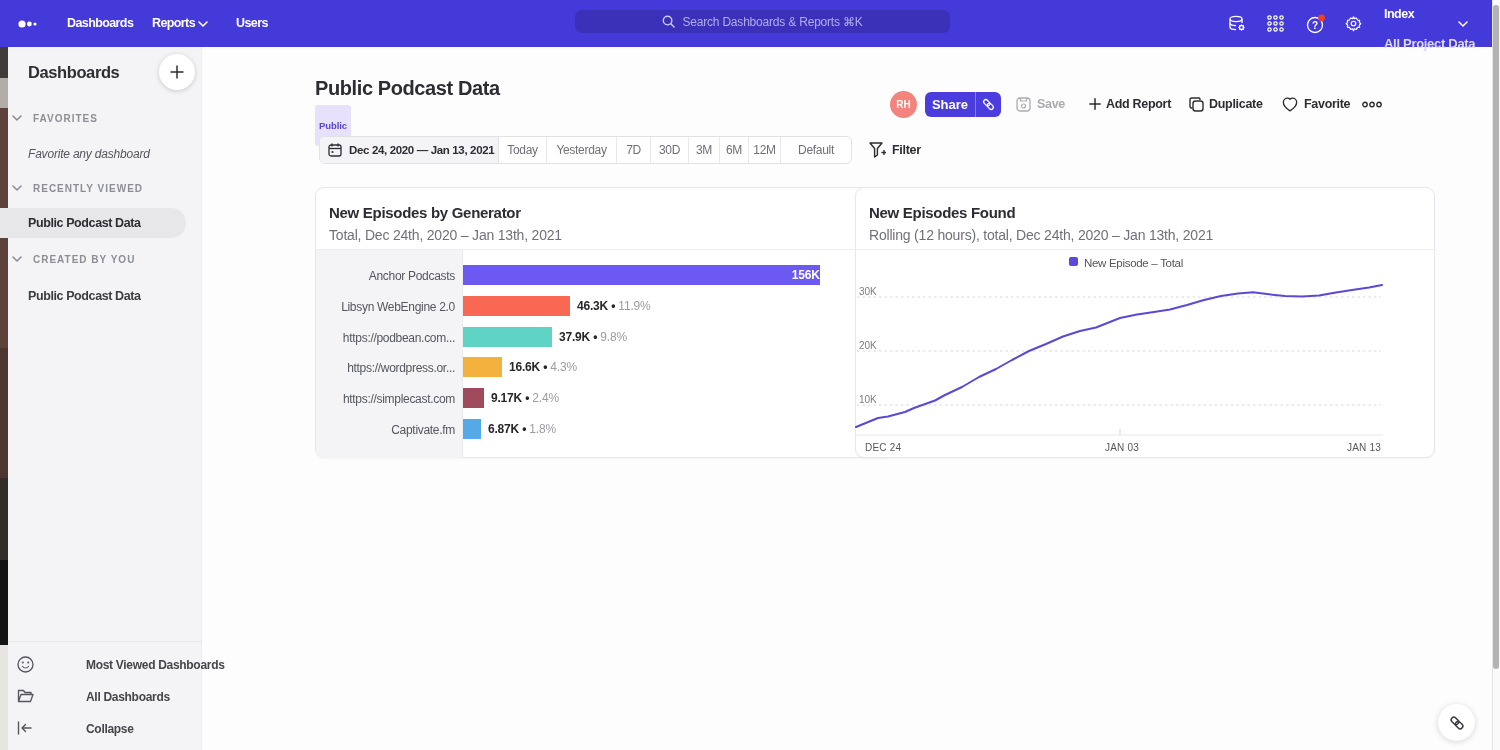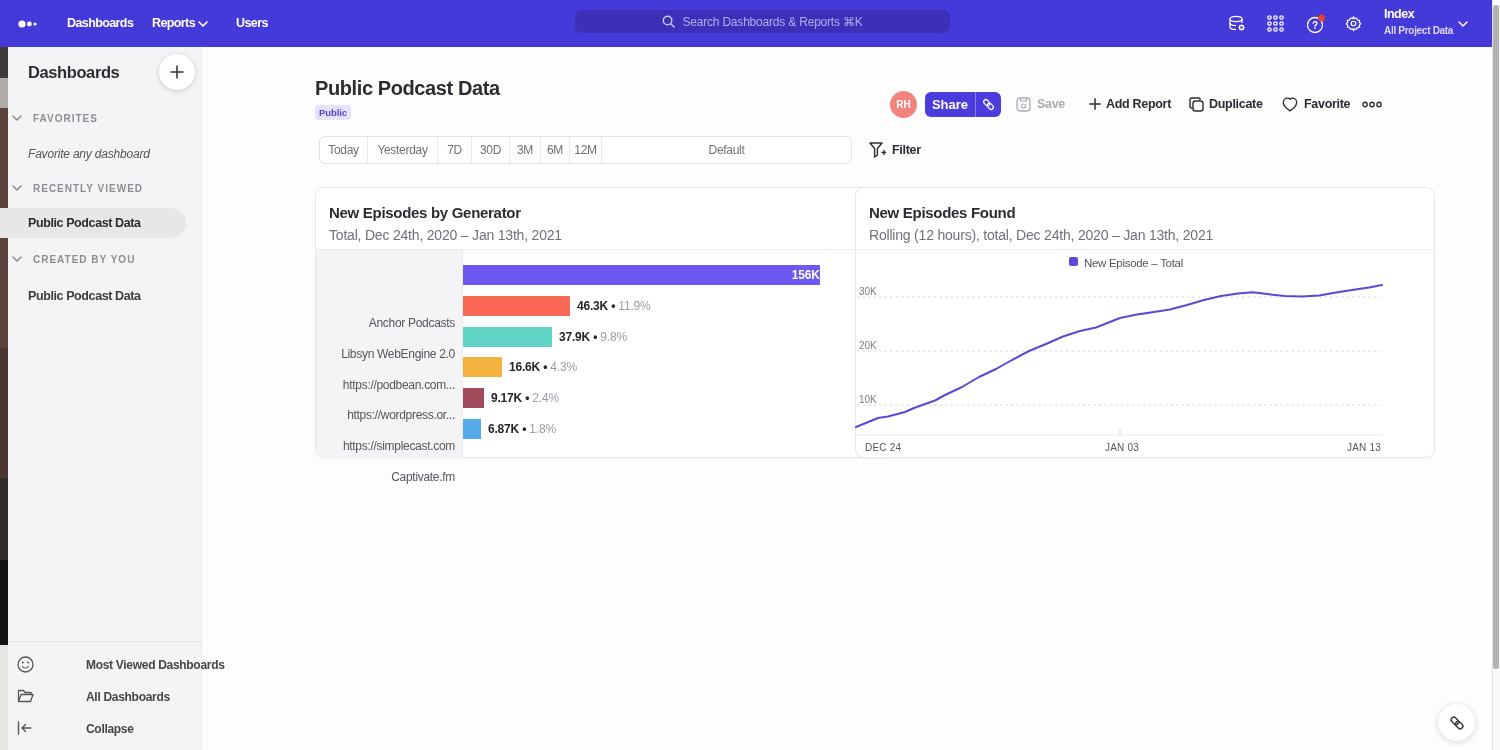--- a/index.html
+++ b/index.html
@@ -7,41 +7,41 @@
 body { font-family:"Liberation Sans", sans-serif; background:#fdfdfe; position:relative; }
 .abs { position:absolute; }
 
 
 #topnav { left:0; top:0; width:1492px; height:47px; background:#4439d9; }
 .navlink { position:absolute; top:0; height:47px; line-height:47px; color:#fff; font-size:12.5px; font-weight:600; letter-spacing:-.6px; }
 #search { position:absolute; left:555px; top:10px; width:375px; height:23px; background:#3a31b8; border-radius:7px; color:#b3adf0; font-size:12px; letter-spacing:-.2px; display:flex; align-items:center; justify-content:center;margin-left:20px; }
 .navicon { position:absolute; top:15px; }
 #idxwrap { position:absolute; left:1384px; top:7px; color:#fff; }
 #idxwrap .l1 { font-size:12.5px; font-weight:700; letter-spacing:-.5px; }
-#idxwrap .l2 { font-size:10px; margin-top:4px; font-weight:600; color:#dcd9f7; letter-spacing:-.3px; }
+#idxwrap .l2 { font-size:13px; margin-top:15px; font-weight:600; color:#dcd9f7; letter-spacing:-.3px; }
 
 
 #sidebar { left:0; top:47px; width:202px; height:703px; background:#f4f3f5; border-right:1px solid #edecee; }
 #strip { left:0; top:47px; width:8px; height:703px; }
 .seg { position:absolute; left:0; width:8px; }
 #sb-title { position:absolute; left:28px; top:63px; font-size:16.5px; font-weight:700; color:#2d2d33; letter-spacing:-.4px; }
 #plusbtn { position:absolute; left:159px; top:54px; width:36px; height:36px; background:#fff; border-radius:50%; box-shadow:0 1px 5px rgba(0,0,0,.18); display:flex; align-items:center; justify-content:center; }
 .sechdr { position:absolute; left:33px; font-size:10px; font-weight:700; letter-spacing:1px; color:#8d8e95; }
 .secchev { position:absolute; left:12px; }
 #fav-empty { position:absolute; left:28px; top:147px; font-size:12px; font-style:italic; color:#55565c; letter-spacing:-.2px; }
 #selpill { position:absolute; left:0; top:208px; width:186px; height:30px; background:#e7e6e9; border-radius:0 15px 15px 0; }
 #selpill span { position:absolute; left:28px; top:8px; font-size:12.5px; font-weight:700; color:#2d2d33; letter-spacing:-.4px; }
 #cby-item { position:absolute; left:28px; top:289px; font-size:12.5px; font-weight:600; color:#3c3d42; letter-spacing:-.4px; }
 #sb-bottom { position:absolute; left:8px; top:641px; width:194px; border-top:1px solid #e6e5e8; }
 .sbb-item { position:absolute; left:42px; font-size:12px; font-weight:700; color:#45464b; letter-spacing:-.3px;padding-left:44px; }
 .sbb-ico { position:absolute; left:17px; }
 
 
 #pg-title { left:315px; top:77px; font-size:20px; font-weight:700; color:#2c2c33; letter-spacing:-.4px; }
-#badge { left:315px; top:105px; background:#e7e1fc; color:#5646d4; font-size:9.5px; font-weight:700; padding:2px 4px; border-radius:3px; letter-spacing:-.1px; }
+#badge { left:315px; top:105px; background:#e7e1fc; color:#5646d4; font-size:9.5px; font-weight:700; padding:15px 4px; border-radius:3px; letter-spacing:-.1px; }
 #avatar { left:890px; top:91px; width:27px; height:27px; border-radius:50%; background:#f2837d; color:#fff; font-size:10px; font-weight:700; display:flex; align-items:center; justify-content:center; }
 #sharebtn { left:925px; top:92px; width:76px; height:25px; background:#4b3ddd; border-radius:6px; }
 #sharebtn .txt { position:absolute; left:0; top:0; width:50px; height:25px; line-height:25px; text-align:center; color:#fff; font-size:13px; font-weight:700; }
 #sharebtn .div { position:absolute; left:50px; top:0; width:1px; height:25px; background:rgba(255,255,255,.35); }
 .hact { position:absolute; top:97px; font-size:12.5px; font-weight:600; color:#2c2c33; letter-spacing:-.3px; }
 .hico { position:absolute; }
 
 
 #daterow { left:319px; top:136px; width:533px; height:28px; border:1px solid #e2e1e6; border-radius:6px; background:#fff; display:flex; }
 #daterow .seg1 { background:#f4f4f6; width:179px; border-right:1px solid #e2e1e6; border-radius:6px 0 0 6px; display:flex; align-items:center; }
@@ -51,21 +51,21 @@
 #filterlbl { left:892px; top:143px; font-size:12.5px; font-weight:600; color:#2c2c33; letter-spacing:-.3px; }
 
 
 .card { position:absolute; top:187px; width:580px; height:271px; background:#fff; border:1px solid #e8e7eb; border-radius:9px; box-shadow:0 1px 2px rgba(40,40,60,.04); }
 .card h3 { position:absolute; left:13px; top:16px; font-size:15px; font-weight:700; color:#2c2c33; letter-spacing:-.3px; }
 .card .sub { position:absolute; left:13px; top:39px; font-size:14px; color:#70707a; letter-spacing:-.2px; }
 .card .hdiv { position:absolute; left:0; top:61px; width:100%; height:1px; background:#ededf0; }
 #card1 { left:315px; }
 #card2 { left:855px; }
 #lblpanel { position:absolute; left:0; top:62px; width:147px; height:208px; background:#f4f4f6; border-radius:0 0 0 9px; border-right:1px solid #ebebee; }
-.bar-lbl { position:absolute; width:139px; text-align:right; font-size:12px; color:#55565e; letter-spacing:-.3px;margin-top:47px; }
+.bar-lbl { position:absolute; width:139px; text-align:right; font-size:12px; color:#55565e; letter-spacing:-.3px; }
 .bar { position:absolute; left:147px; height:20px; }
 .bar-val { position:absolute; font-size:12px; white-space:nowrap; letter-spacing:-.2px; }
 .bar-val b { color:#26262b; }
 .bar-val .pct { color:#9b9ba3; }
 #v1 { color:#fff; font-weight:700; }
 
 
 #legend { position:absolute; left:213px; top:69px; display:flex; align-items:flex-start; }
 #legend .sq { width:9px; height:9px; background:#5b4ad8; border-radius:2px; }
 #legend .lt { margin-left:6px; font-size:11.5px; color:#55565c; letter-spacing:-.3px; }
@@ -233,20 +233,29 @@
     <path d="M12 20.5S2 14.5 2 7.8C2 4.2 4.8 1.5 8.2 1.5c1.6 0 3 .7 3.8 1.8.8-1.1 2.2-1.8 3.8-1.8 3.4 0 6.2 2.7 6.2 6.3 0 6.7-10 12.7-10 12.7z" stroke="#2c2c33" stroke-width="2" fill="none" stroke-linejoin="round"></path>
   </svg>
 <span class="hact" style="left:1304px">Favorite</span>
 <svg class="hico" style="left:1362px;top:101px" width="20" height="7" viewBox="0 0 20 7">
     <circle cx="3" cy="3.5" r="2.2" stroke="#2c2c33" stroke-width="1.4" fill="none"></circle>
     <circle cx="10" cy="3.5" r="2.2" stroke="#2c2c33" stroke-width="1.4" fill="none"></circle>
     <circle cx="17" cy="3.5" r="2.2" stroke="#2c2c33" stroke-width="1.4" fill="none"></circle>
   </svg>
 
 <div class="abs" id="daterow">
+  <div class="seg1">
+    <svg style="margin-left:8px" width="14" height="14" viewBox="0 0 14 14">
+        <rect x="1" y="2" width="12" height="11" rx="2" stroke="#2c2c33" stroke-width="1.3" fill="none"></rect>
+        <path d="M1 5.5h12" stroke="#2c2c33" stroke-width="1.3"></path>
+        <path d="M4 .8V3M10 .8V3" stroke="#2c2c33" stroke-width="1.3" stroke-linecap="round"></path>
+        <circle cx="4.5" cy="9" r="1.1" fill="#2c2c33"></circle>
+      </svg>
+    <b>Dec 24, 2020 — Jan 13, 2021</b>
+  </div>
   <div class="opt" style="width:48px">Today</div>
   <div class="opt" style="width:70px">Yesterday</div>
   <div class="opt" style="width:34px">7D</div>
   <div class="opt" style="width:38px">30D</div>
   <div class="opt" style="width:31px">3M</div>
   <div class="opt" style="width:29px">6M</div>
   <div class="opt" style="width:32px">12M</div>
   <div class="opt last" style="flex:1">Default</div>
 </div>
 <svg class="abs" style="left:869px;top:142px" width="17" height="16" viewBox="0 0 17 16">

